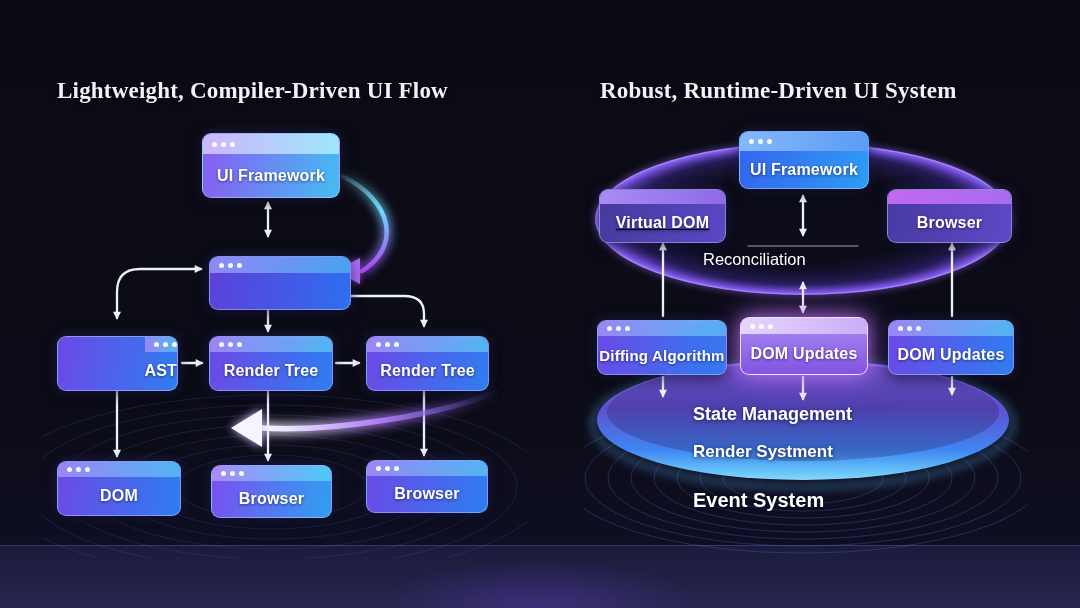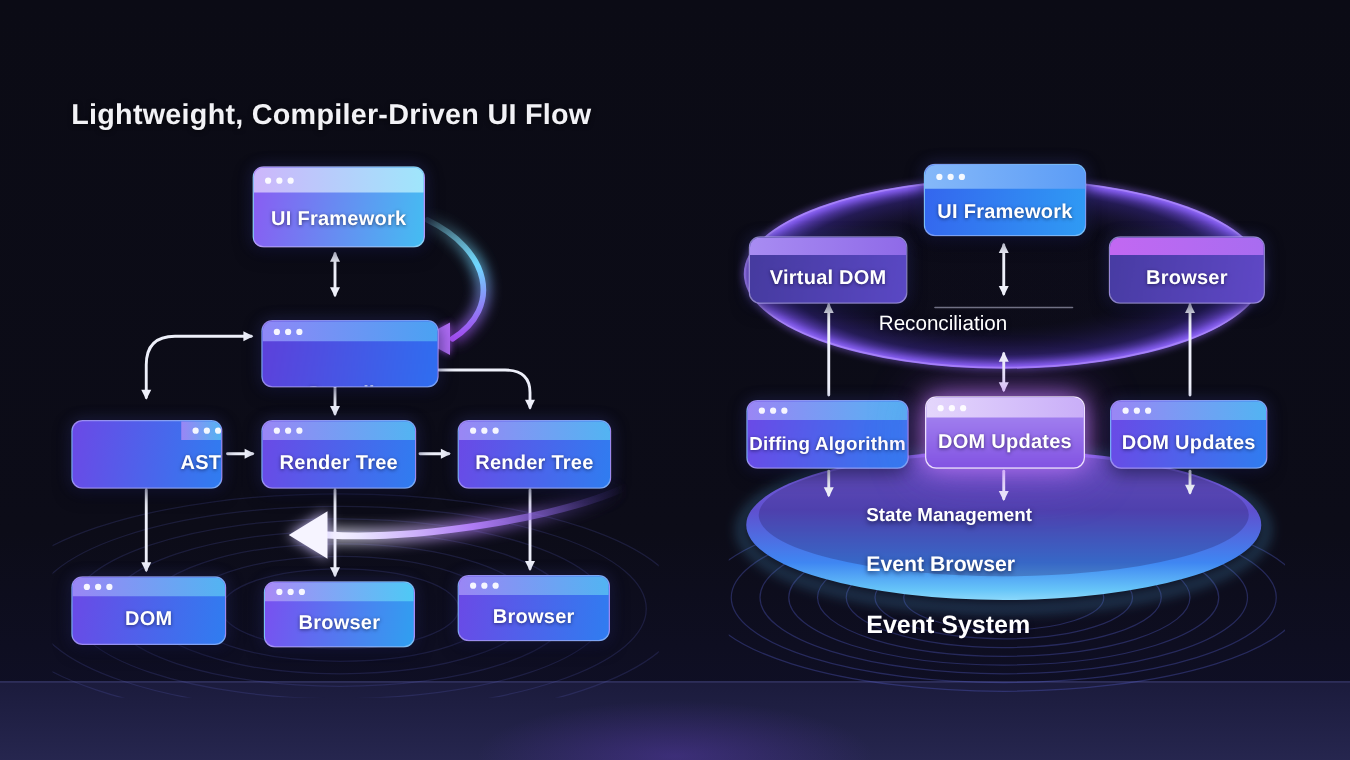--- a/index.html
+++ b/index.html
@@ -3,21 +3,21 @@
 <meta charset="utf-8">
 <style>
   html,body { margin:0; padding:0; background:#07070f; }
   .stage {
     position:relative; width:1080px; height:608px; overflow:hidden;
     background:linear-gradient(180deg,#0b0b15 0%, #0c0c18 70%, #10102a 100%);
     font-family:"Liberation Sans","DejaVu Sans",sans-serif;
   }
   .title {
     position:absolute; color:#f2f2f6; font-size:23px; font-weight:700;
-    letter-spacing:.2px; text-shadow:0 1px 4px rgba(0,0,0,.6); white-space:nowrap;
+    letter-spacing:.2px; text-shadow:0 1px 4px rgba(0,0,0,.6); white-space:nowrap;font-family:Liberation Serif, serif;
   }
   .box {
     position:absolute; border-radius:9px; overflow:hidden;
     border:1px solid rgba(255,255,255,.35);
     box-shadow:0 4px 14px rgba(0,0,20,.55), 0 0 12px rgba(110,120,255,.22);
     display:flex; flex-direction:column; z-index:5;
   }
   .bar { display:flex; align-items:center; padding-left:9px; flex:0 0 auto; }
   .dots { display:flex; gap:4px; }
   .dots i { width:5px; height:5px; border-radius:50%; background:rgba(255,255,255,.92); display:block; }
@@ -31,21 +31,21 @@
   .v-uifL        { background:linear-gradient(100deg,#8a5bf2,#44bdf2); }
   .v-uifL .bar   { background:linear-gradient(90deg,#cdb6fb,#9fe6fb); }
   .v-compiler       { background:linear-gradient(100deg,#5d40da,#2e6ef0); }
   .v-compiler .bar  { background:linear-gradient(90deg,#8f88f7,#4aa2f2); }
   .v-pb        { background:linear-gradient(100deg,#6b49e6,#2f7df0); }
   .v-pb .bar   { background:linear-gradient(90deg,#9a86f5,#52b4f2); }
   .v-pc        { background:linear-gradient(100deg,#7a4ff0,#2fa0f0); }
   .v-pc .bar   { background:linear-gradient(90deg,#a98af6,#4ec9f5); }
   .v-uifR        { background:linear-gradient(100deg,#3465ee,#2f9bf4); }
   .v-uifR .bar   { background:linear-gradient(90deg,#85b8f9,#5b9cf6); }
-  .v-vdom        { background:linear-gradient(100deg,#453a9e,#5a48c4); }
+  .v-vdom        { background:linear-gradient(100deg,#453a9e,#5a48c4);text-decoration:underline; }
   .v-vdom .bar   { background:linear-gradient(90deg,#a88cf2,#8f6ae8); }
   .v-browR       { background:linear-gradient(100deg,#473ba2,#5f48c6); }
   .v-browR .bar  { background:linear-gradient(90deg,#c268f2,#a86cf0); }
   .v-domuC {
     background:linear-gradient(180deg,#ab8ef3,#8253e2);
     border:1.5px solid rgba(242,230,255,.95);
     box-shadow:0 0 20px rgba(195,125,250,.85), 0 0 44px rgba(160,80,240,.45);
   }
   .v-domuC .bar { background:linear-gradient(90deg,#e4d6fc,#c9aef8); }
   .flabel {
@@ -65,20 +65,21 @@
 </style>
 </head>
 <body>
 
 <div class="stage">
 
   <div class="band"></div>
   <div class="glow-spot"></div>
 
   <div class="title" style="left:57px; top:78px;">Lightweight, Compiler-Driven UI Flow</div>
+  <div class="title" style="left:600px; top:78px;">Robust, Runtime-Driven UI System</div>
 
   <svg class="layer" width="1080" height="608" viewBox="0 0 1080 608">
     <defs>
       <marker id="aw" markerWidth="10" markerHeight="10" refX="6.8" refY="4.5" orient="auto-start-reverse" markerUnits="userSpaceOnUse">
         <path d="M0.5,0.5 L8.5,4.5 L0.5,8.5 z" fill="#eef0fa"></path>
       </marker>
       <filter id="blur3" x="-60%" y="-60%" width="220%" height="220%">
           <feGaussianBlur stdDeviation="3"></feGaussianBlur>
         </filter>
       <filter id="blur5" x="-60%" y="-60%" width="220%" height="220%">
@@ -323,17 +324,17 @@
       <span class="dots">
           <i></i>
           <i></i>
           <i></i>
         </span>
     </div>
     <div class="lbl">DOM Updates</div>
   </div>
 
   <div class="flabel" style="left:703px; top:250px; width:200px; font-size:16.5px; font-weight:500;">Reconciliation</div>
-  <div class="flabel" style="left:693px; top:404px; width:220px; font-size:15px;">State Management</div>
-  <div class="flabel" style="left:693px; top:442px; width:220px; font-size:17px;">Event Browser</div>
+  <div class="flabel" style="left:693px; top:404px; width:220px; font-size:18px;">State Management</div>
+  <div class="flabel" style="left:693px; top:442px; width:220px; font-size:17px;">Render Systment</div>
   <div class="flabel" style="left:693px; top:489px; width:220px; font-size:20px;">Event System</div>
 
 </div>
 
 </body></html>

